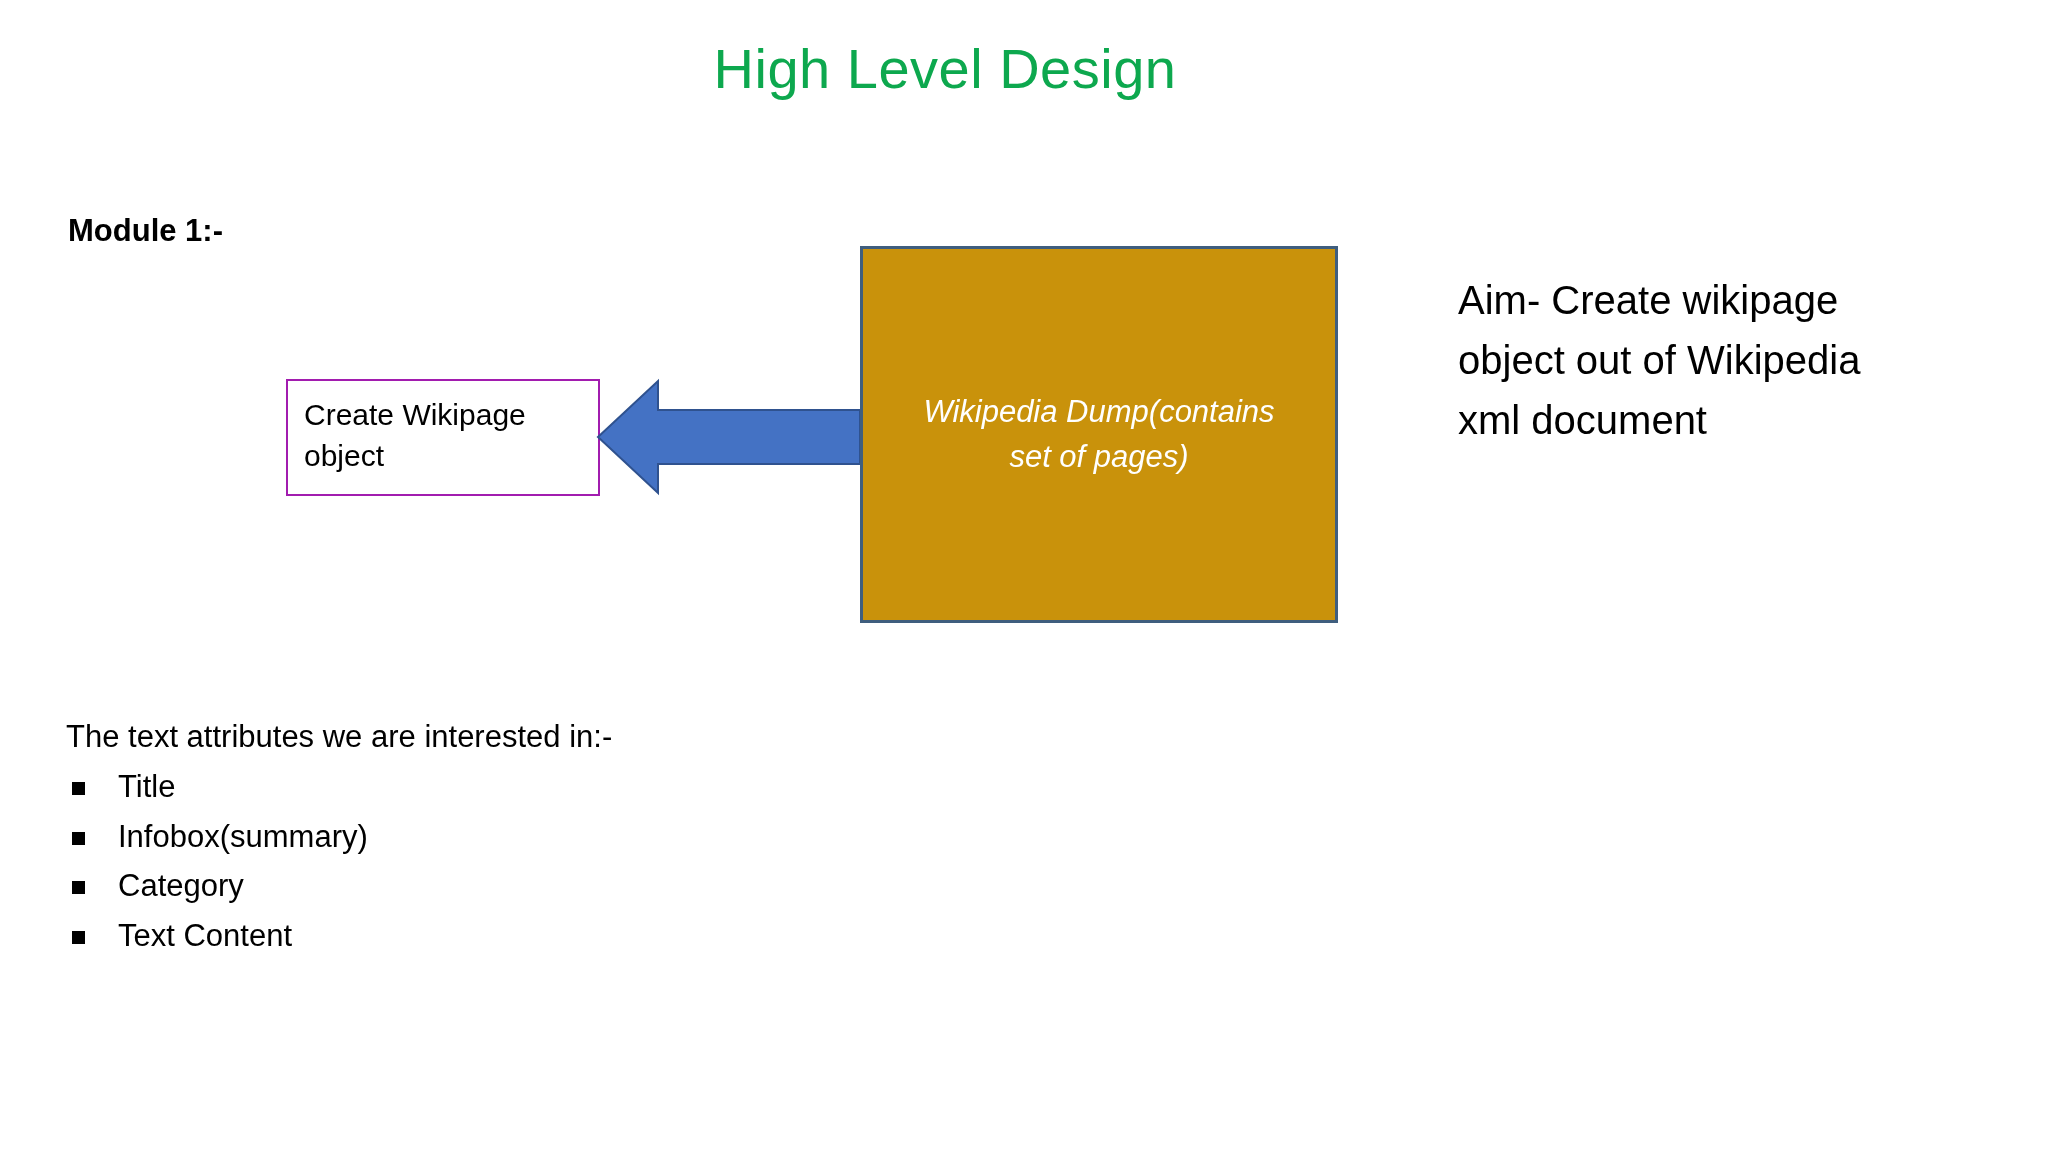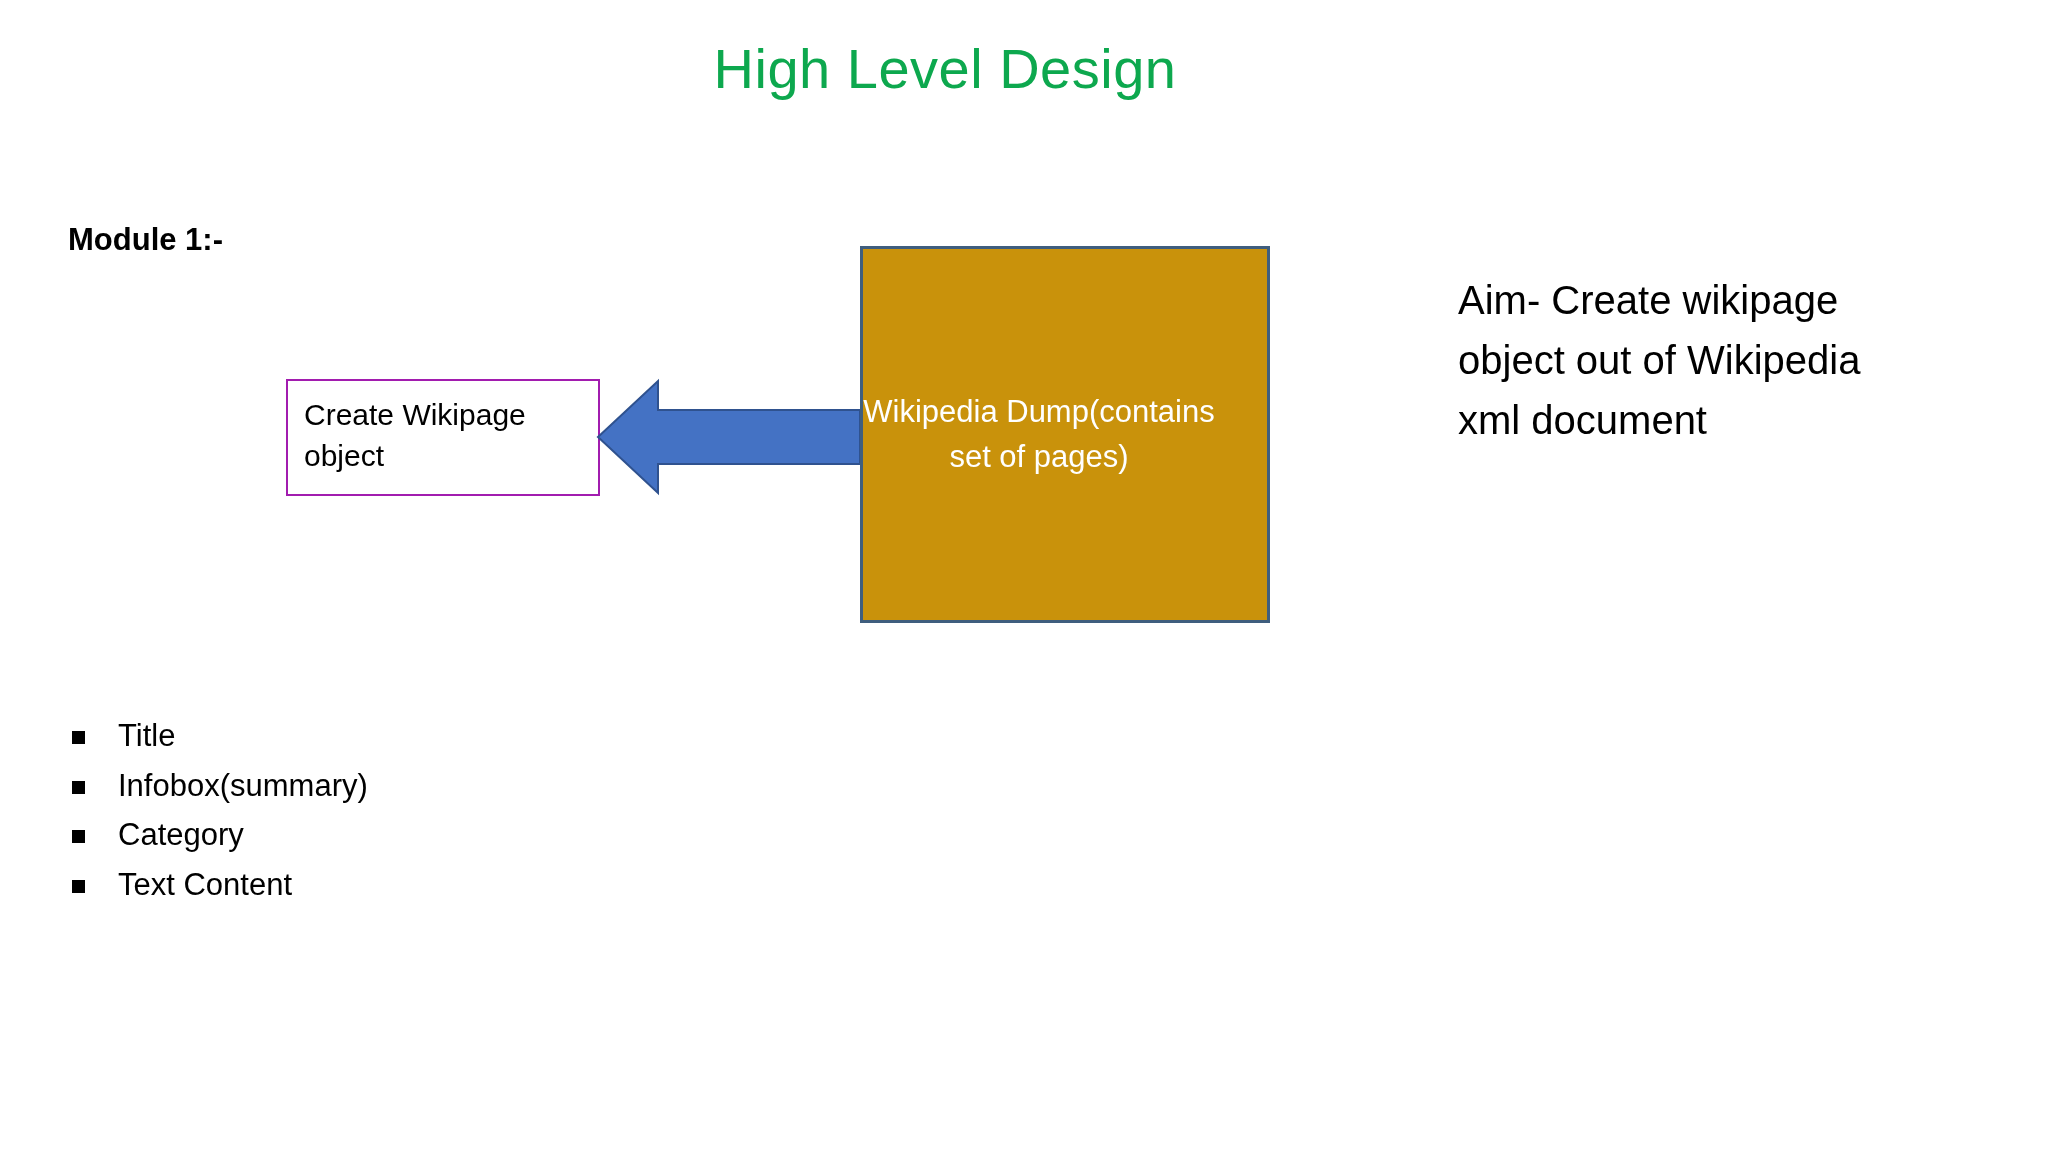--- a/index.html
+++ b/index.html
@@ -35,21 +35,20 @@
 
   
   #module-label {
     position: absolute;
     left: 68px;
     top: 212px;
     font-size: 31px;
     font-weight: bold;
     color: #000000;
     line-height: 1.2;
-    margin-top: 9px;
   }
 
   
   #process-box {
     position: absolute;
     left: 286px;
     top: 379px;
     width: 314px;
     height: 117px;
     background: #ffffff;
@@ -79,28 +78,29 @@
     display: block;
     width: 100%;
     height: 100%;
   }
 
   
   #source-box {
     position: absolute;
     left: 860px;
     top: 246px;
-    width: 410px;
+    width: 478px;
     height: 377px;
     background: #C9920B;
     border: 3px solid #3F5E7E;
     box-sizing: border-box;
     display: flex;
     align-items: center;
-    justify-content: flex-start;
+    justify-content: center;
+    font-style: italic;
   }
   #source-box-label {
     width: 352px;
     text-align: center;
     font-size: 31px;
     line-height: 1.45;
     color: #FFFFFF;
   }
 
   
@@ -168,20 +168,21 @@
     </svg>
   </div>
 
   <div id="source-box">
     <div id="source-box-label">Wikipedia Dump(contains set of pages)</div>
   </div>
 
   <div id="aim-note">Aim- Create wikipage object out of Wikipedia xml document</div>
 
   <div id="attributes-block">
+    <div id="attributes-heading">The text attributes we are interested in:-</div>
     <ul id="attributes-list">
       <li>
         <span class="bullet-marker"></span>
         <span>Title</span>
       </li>
       <li>
         <span class="bullet-marker"></span>
         <span>Infobox(summary)</span>
       </li>
       <li>

